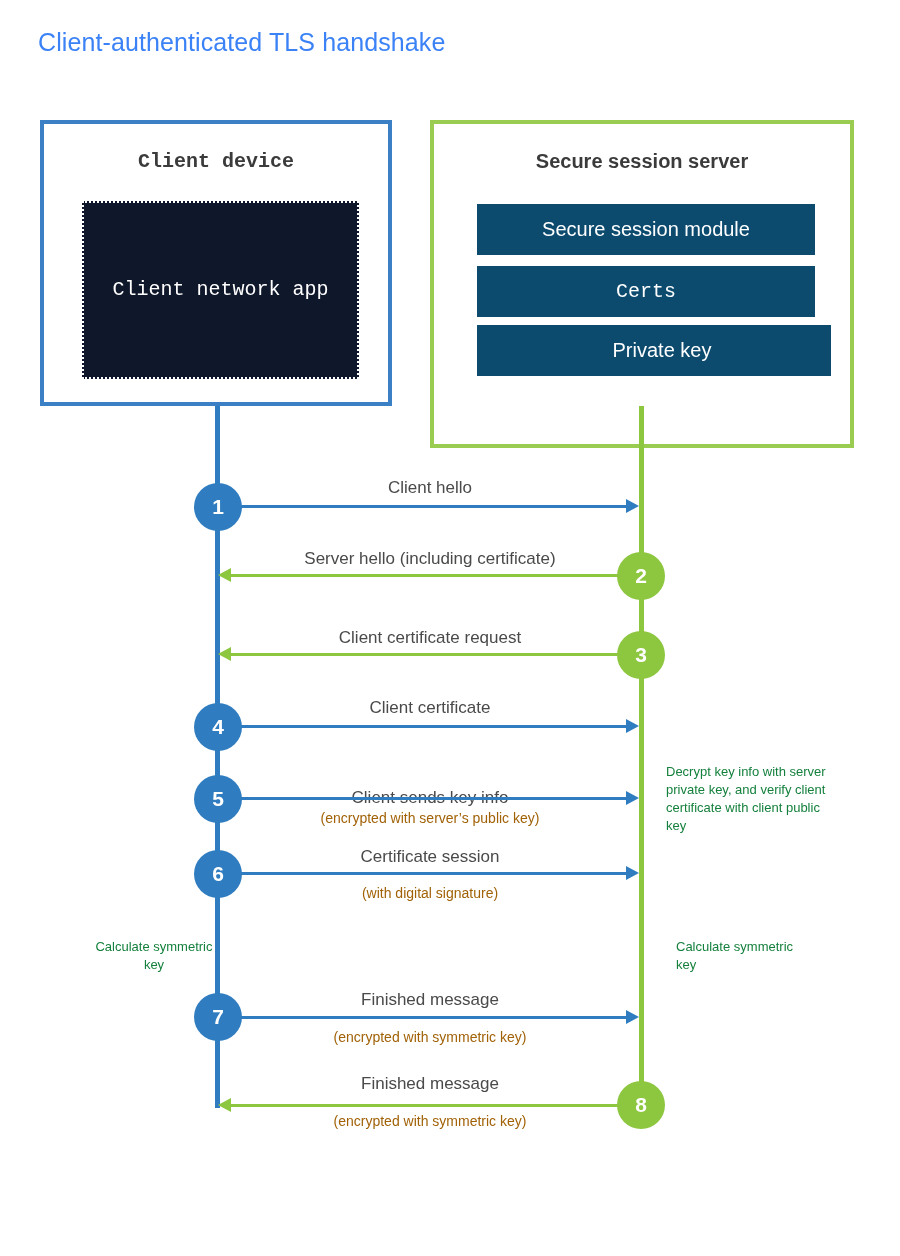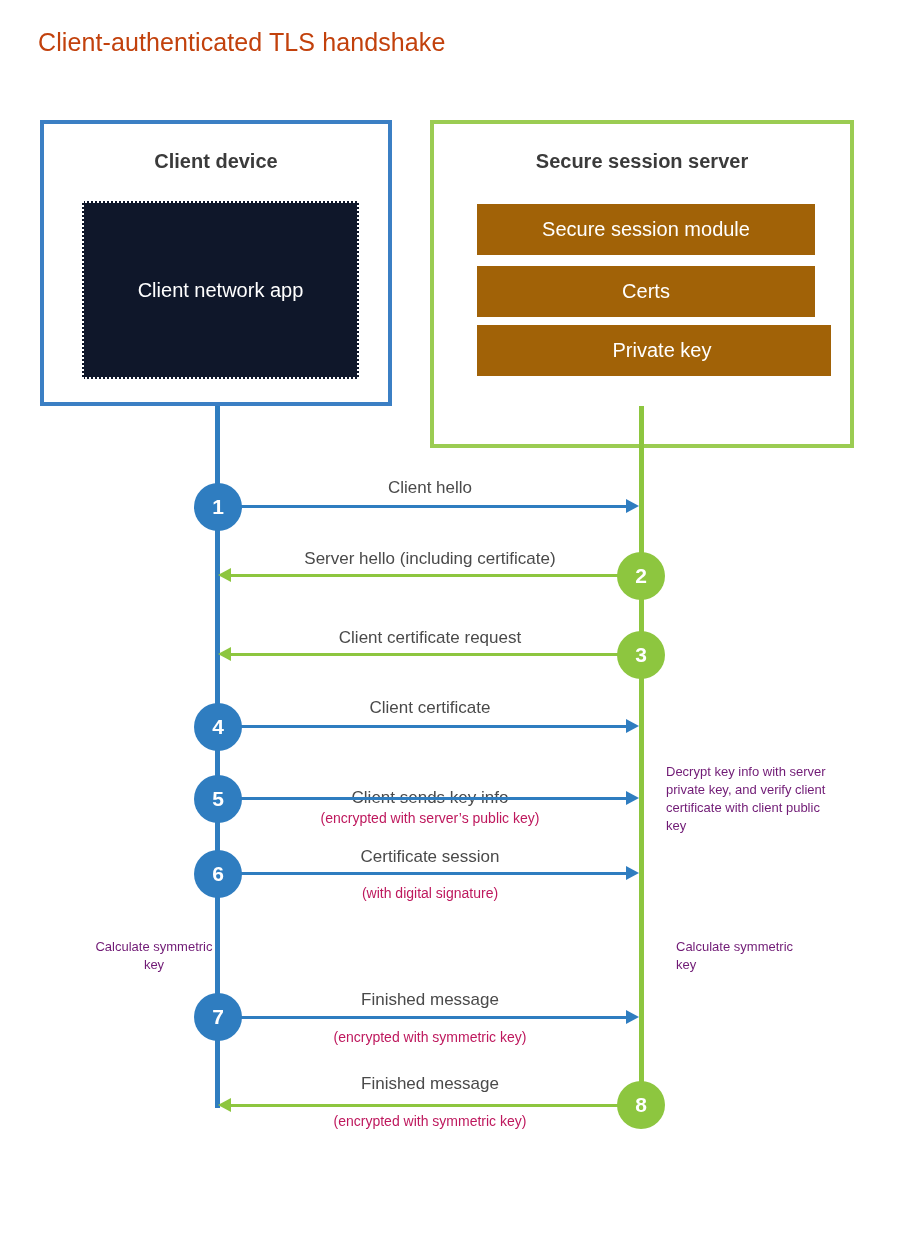--- a/index.html
+++ b/index.html
@@ -7,47 +7,47 @@
     width:900px;height:1256px;
     background:#ffffff;
     font-family:"Liberation Sans", sans-serif;
     color:#404040;
     overflow:hidden;
   }
   #stage{position:relative;width:900px;height:1256px;}
 
   .title{
     position:absolute;left:38px;top:28px;
-    font-size:25px;font-weight:400;color:#c2410c;
+    font-size:25px;font-weight:400;color:#3b82f6;
     letter-spacing:0.1px;white-space:nowrap;
   }
 
   
   .party-box{position:absolute;background:#ffffff;box-sizing:border-box;}
-  .party-box.client{left:40px;top:120px;width:352px;height:286px;border:4px solid #3b7fc4;}
+  .party-box.client{left:40px;top:120px;width:352px;height:286px;border:4px solid #3b7fc4;font-family:Liberation Mono, monospace;}
   .party-box.server{left:430px;top:120px;width:424px;height:328px;border:4px solid #9bcc52;}
   .party-title{
     position:absolute;left:0;right:0;top:26px;text-align:center;
     font-size:20px;font-weight:bold;color:#3b3b3b;
   }
 
   .client-app{
     position:absolute;left:38px;top:77px;width:277px;height:178px;
     background:#0f172a;border:2px dotted #ffffff;box-sizing:border-box;
     display:flex;align-items:center;justify-content:center;text-align:center;
     color:#ffffff;font-size:20px;line-height:30px;font-weight:400;
   }
 
   .server-bar{
     position:absolute;left:43px;width:338px;height:51px;
-    background:#a16207;color:#ffffff;font-size:20px;
+    background:#0c4a6e;color:#ffffff;font-size:20px;
     display:flex;align-items:center;justify-content:center;
   }
   .server-bar.b1{top:80px;}
-  .server-bar.b2{top:142px;}
+  .server-bar.b2{top:142px;font-family:Liberation Mono, monospace;}
   .server-bar.b3{top:201px;padding-left:16px;}
 
   
   .lifeline{position:absolute;width:5px;}
   .lifeline.client{left:215px;top:406px;height:702px;background:#2f7dc0;}
   .lifeline.server{left:639px;top:406px;height:700px;background:#8dc63f;}
 
   
   .step-circle{
     position:absolute;width:48px;height:48px;border-radius:50%;
@@ -65,25 +65,25 @@
     border-top:7.5px solid transparent;border-bottom:7.5px solid transparent;}
   .arrow.blue.to-right .head{right:-12px;border-left:13px solid #2f7dc0;}
   .arrow.green.to-left .head{left:-12px;border-right:13px solid #8dc63f;}
 
   
   .msg-label{
     position:absolute;text-align:center;font-size:17px;color:#4a4a4a;
     white-space:nowrap;
   }
   .msg-sub{
-    position:absolute;text-align:center;font-size:14px;color:#be185d;
+    position:absolute;text-align:center;font-size:14px;color:#a16207;
     white-space:nowrap;
   }
   .side-note{
-    position:absolute;font-size:13px;line-height:18px;color:#701a75;
+    position:absolute;font-size:13px;line-height:18px;color:#15803d;
   }
   .side-note.left-note{text-align:center;}
 </style>
 </head>
 <body>
 
 <div id="stage">
 
   <div class="title">Client-authenticated TLS handshake</div>
 

